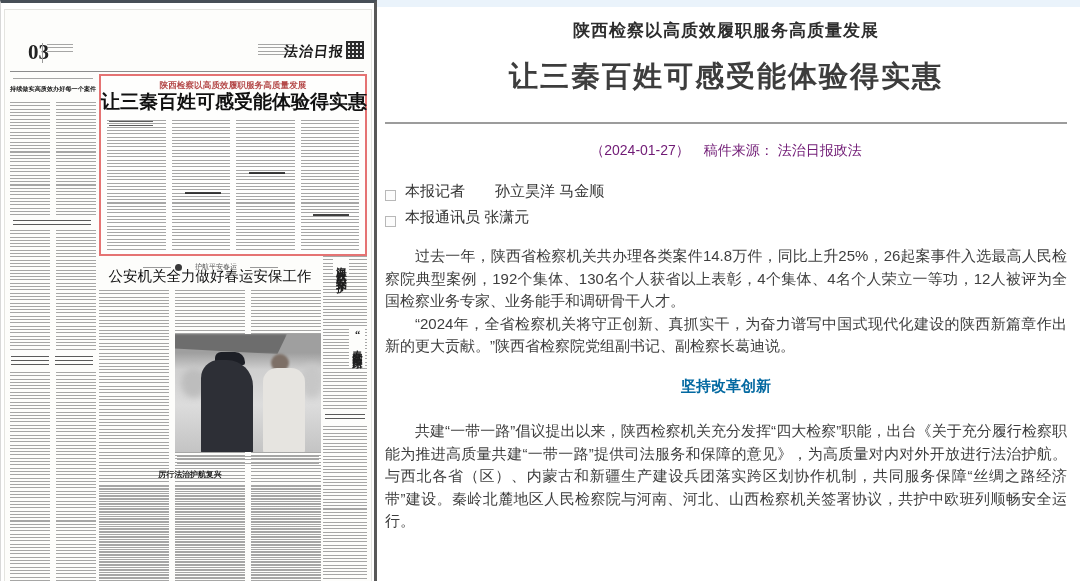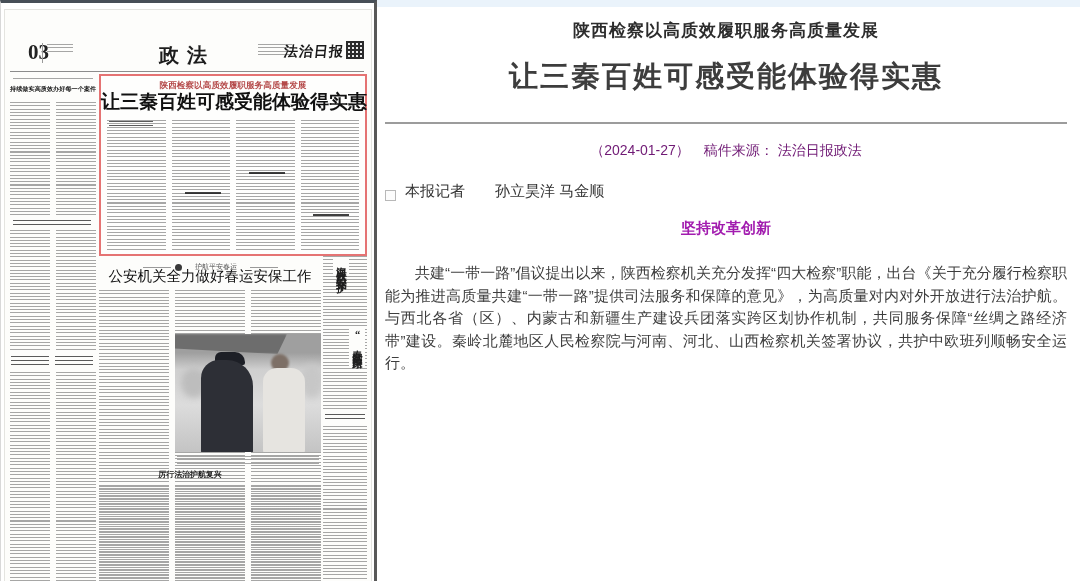--- a/index.html
+++ b/index.html
@@ -83,35 +83,34 @@
   .a-kicker{margin-top:12px;text-align:center;font-size:17px;font-weight:600;color:#2c2c2c;letter-spacing:1px;}
   .a-headline{margin-top:15px;text-align:center;font-family:"Liberation Serif",serif;font-weight:bold;
     font-size:29px;color:#3d3d3d;letter-spacing:2px;}
   .a-divider{margin-top:25px;border-bottom:2px solid #9c9c9c;}
   .a-dateline{margin-top:18px;text-align:center;font-size:14px;color:#701a75;}
   .bylines{margin-top:22px;}
   .byline-row{display:flex;align-items:flex-end;margin-bottom:7px;font-size:15px;color:#333;}
   .byline-square{width:9px;height:9px;border:1px solid #b8b8b8;background:#fcfcfc;margin-right:9px;flex:0 0 auto;}
   .body-text{margin-top:18px;}
   .body-text p{margin:0;font-size:15px;line-height:22.6px;color:#3e3e3e;text-align:justify;text-indent:2em;}
-  .a-subhead{margin:4px 0 24px 0;text-align:center;font-size:15px;font-weight:bold;color:#a21caf;}
+  .a-subhead{margin:19px 0 24px 0;text-align:center;font-size:15px;font-weight:bold;color:#0369a1;}
 </style>
 </head>
 <body>
 
 <div class="screen">
 
   <div class="left-pane">
     <div class="page scan">
 
       <div class="masthead">
         <span class="pageno">03</span>
         <span class="pageno-bar"></span>
         <span class="mast-mini mt" style="left:37px;top:4px;"></span>
-        <span class="section-title">政法</span>
         <span class="mast-mini mt" style="right:72px;top:4px;width:34px;height:11px;"></span>
         <span class="mast-logo">法治日报</span>
         <span class="qr"></span>
       </div>
       <div class="mast-rule"></div>
 
       <div class="mt" style="position:absolute;left:8px;top:68px;width:80px;height:3px;"></div>
       <div class="lc-headline">持续做实高质效办好每一个案件</div>
       <div class="cols" style="left:5px;top:92px;width:86px;height:114px;">
           <div class="mt"></div>
@@ -190,23 +189,29 @@
       <div class="a-kicker">陕西检察以高质效履职服务高质量发展</div>
       <h1 class="a-headline" style="margin:15px 0 0 0;">让三秦百姓可感受能体验得实惠</h1>
       <div class="a-divider"></div>
       <div class="a-dateline">（2024-01-27）　稿件来源： 法治日报政法</div>
 
       <div class="bylines">
         <div class="byline-row">
           <span class="byline-square"></span>
           <span>本报记者　　孙立昊洋 马金顺</span>
         </div>
+        <div class="byline-row">
+          <span class="byline-square"></span>
+          <span>本报通讯员 张潇元</span>
+        </div>
       </div>
 
       <div class="body-text">
+        <p>过去一年，陕西省检察机关共办理各类案件14.8万件，同比上升25%，26起案事件入选最高人民检察院典型案例，192个集体、130名个人获省以上表彰，4个集体、4名个人荣立一等功，12人被评为全国检察业务专家、业务能手和调研骨干人才。</p>
+        <p>“2024年，全省检察机关将守正创新、真抓实干，为奋力谱写中国式现代化建设的陕西新篇章作出新的更大贡献。”陕西省检察院党组副书记、副检察长葛迪说。</p>
         <h3 class="a-subhead">坚持改革创新</h3>
         <p>共建“一带一路”倡议提出以来，陕西检察机关充分发挥“四大检察”职能，出台《关于充分履行检察职能为推进高质量共建“一带一路”提供司法服务和保障的意见》，为高质量对内对外开放进行法治护航。与西北各省（区）、内蒙古和新疆生产建设兵团落实跨区划协作机制，共同服务保障“丝绸之路经济带”建设。秦岭北麓地区人民检察院与河南、河北、山西检察机关签署协议，共护中欧班列顺畅安全运行。</p>
 
       </div>
 
     </div>
   </div>
 
 </div>
 

